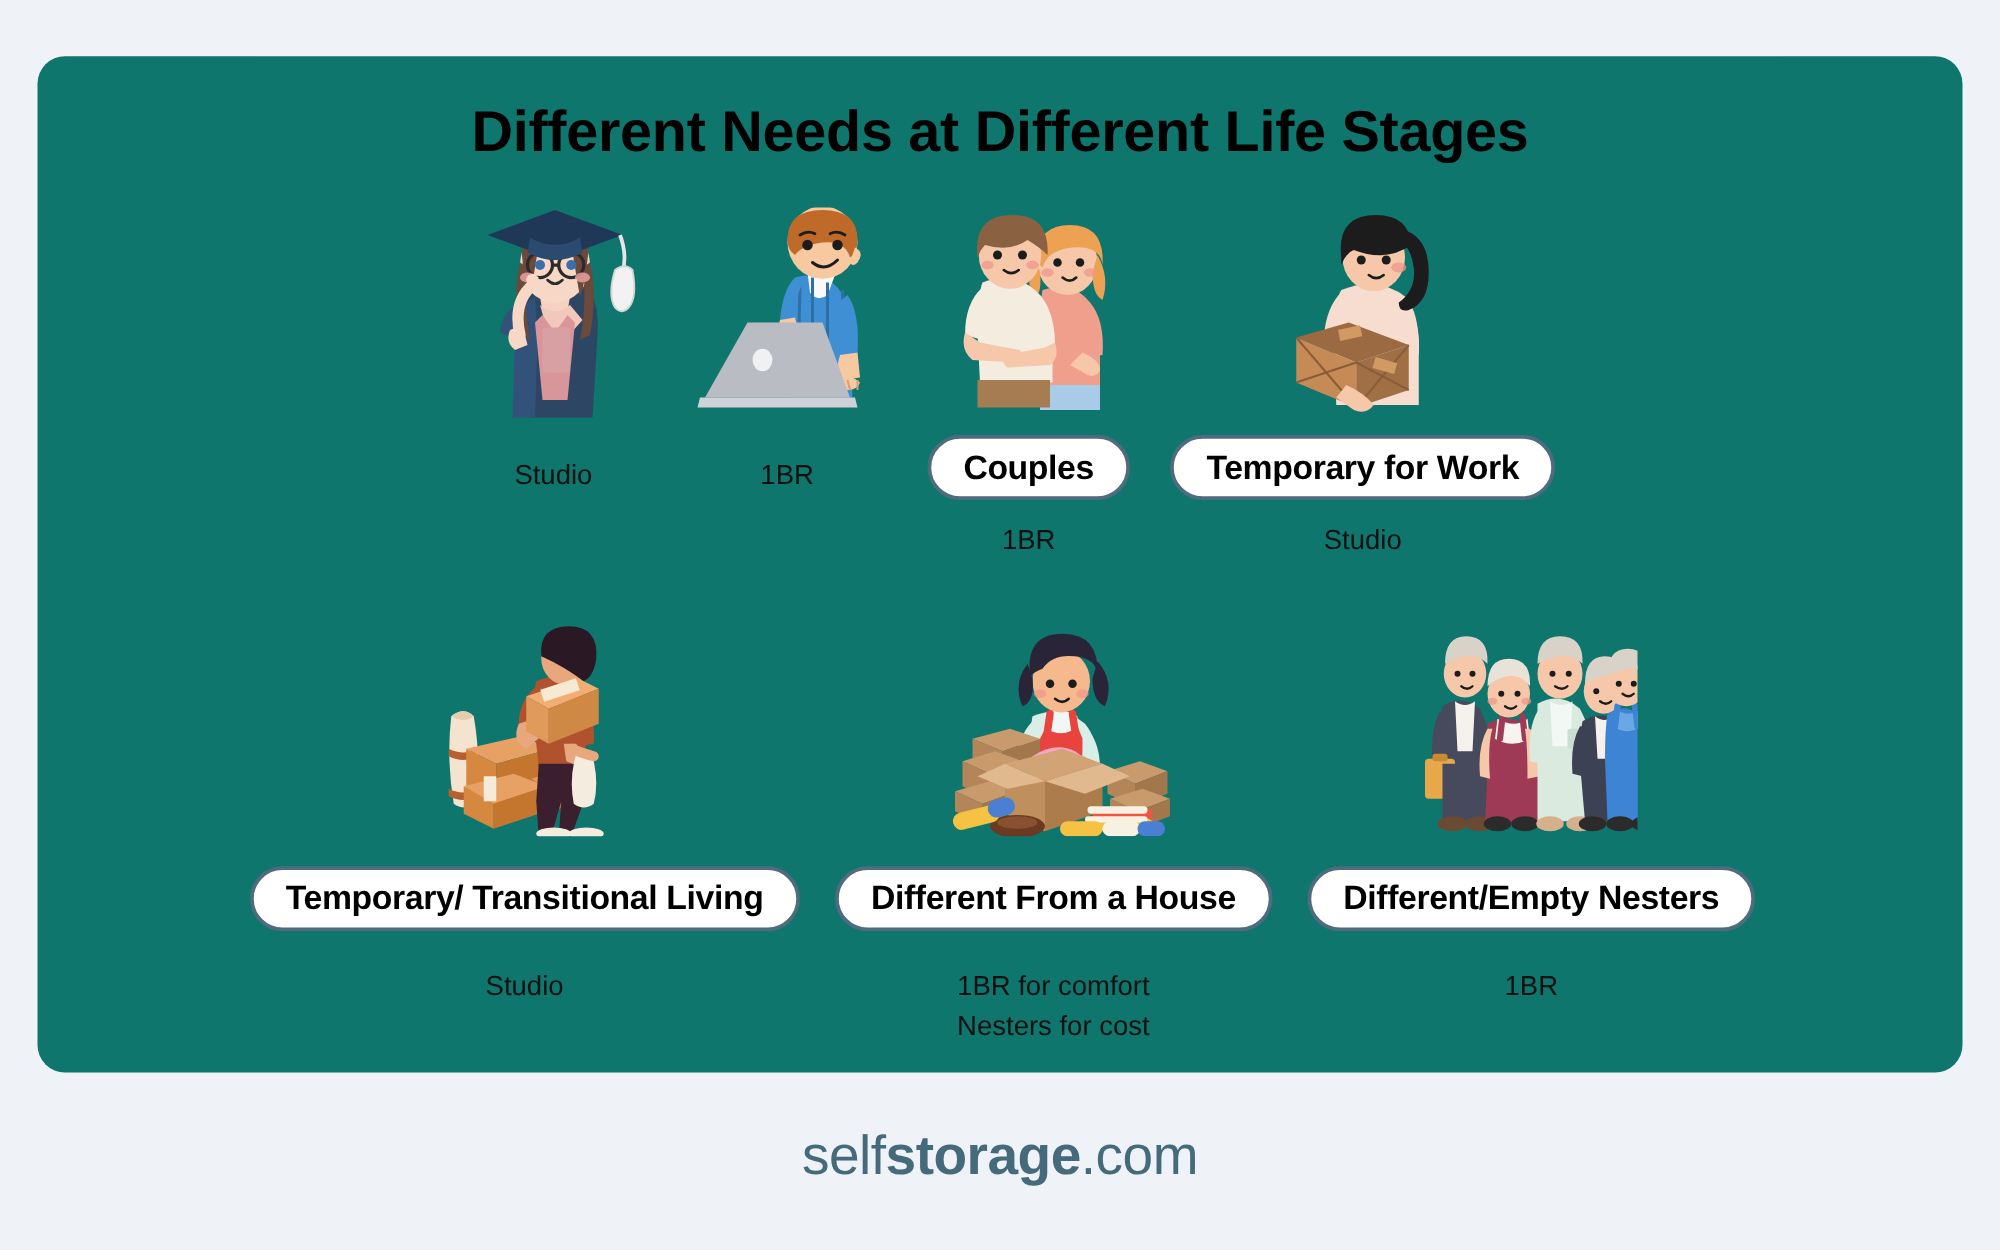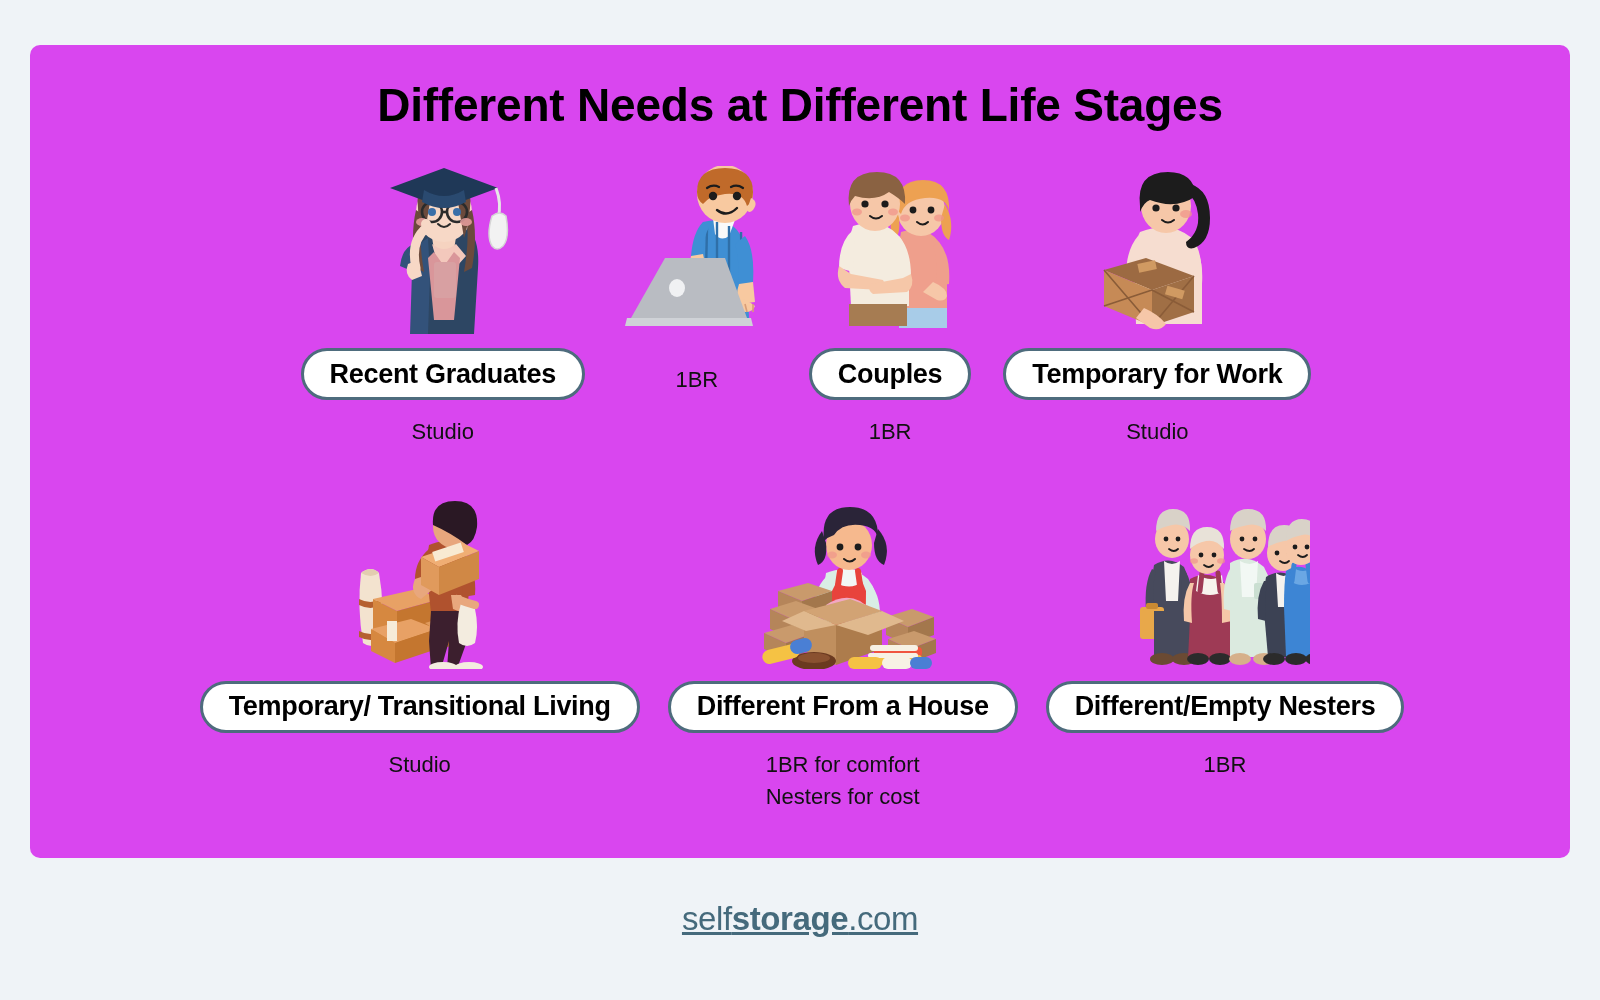--- a/index.html
+++ b/index.html
@@ -17,22 +17,22 @@
     position: relative;
     width: 1600px;
     height: 1000px;
   }
   .card {
     position: absolute;
     left: 30px;
     top: 45px;
     width: 1540px;
     height: 813px;
-    background: #d946ef;
-    border-radius: 10px;
+    background: #0f766e;
+    border-radius: 22px;
     box-sizing: border-box;
   }
   .title {
     position: absolute;
     left: 0;
     top: 33px;
     width: 100%;
     text-align: center;
     font-size: 46px;
     font-weight: bold;
@@ -51,21 +51,21 @@
     align-items: flex-start;
   }
   .row-1 { padding-left: 72px; padding-right: 60px; }
   .row-2 { margin-top: 45px; padding-left: 14px; padding-right: 10px; }
   .cell {
     display: flex;
     flex-direction: column;
     align-items: center;
   }
   .row-1 .cell { margin: 0 16px; }
-  .row-2 .cell { margin: 0 14px; }
+  .row-2 .cell { margin: 0 14px; gap: 12px; }
   .art {
     height: 176px;
     display: flex;
     align-items: flex-end;
     justify-content: center;
     margin-bottom: 12px;
   }
   .art svg { display: block; }
   .pill {
     border: 3px solid #4e6c7d;
@@ -92,24 +92,23 @@
     text-align: left;
     line-height: 1.45;
   }
   .caption span { display: block; }
   .footer {
     position: absolute;
     left: 0;
     top: 900px;
     width: 100%;
     text-align: center;
-    font-size: 33px;
+    font-size: 44px;
     color: #456a7c;
     letter-spacing: -0.4px;
-    text-decoration: underline;
   }
   .footer .b { font-weight: bold; }
   .footer .n { font-weight: normal; }
 </style>
 </head>
 <body>
 
 <div class="page">
   <div class="card">
 
@@ -142,23 +141,20 @@
               <path d="M70 58 q6 6 12 0" stroke="#2b2b2b" stroke-width="2" fill="none" stroke-linecap="round"></path>
               <path d="M46 78 q-12 4 -14 22 l14 6 q0 -18 6 -24z" fill="#33527a"></path>
               <path d="M40 98 q-4 10 4 16 l10 -4 -4 -16z" fill="#f7d8c6"></path>
               <path d="M48 102 q-6 -26 10 -40" stroke="#f7d8c6" stroke-width="9" fill="none" stroke-linecap="round"></path>
               <circle cx="58" cy="58" r="5" fill="#f7d8c6"></circle>
               <path d="M22 22 L76 2 L130 22 L76 42 Z" fill="#1f3857"></path>
               <path d="M56 24 q20 12 40 0 l2 12 q-22 12 -44 0z" fill="#2a4a70"></path>
               <path d="M128 22 q6 16 2 30" stroke="#e6e6e6" stroke-width="3" fill="none"></path>
               <path d="M124 50 q8 -6 14 0 q4 22 -3 30 q-6 6 -11 0 q-6 -10 0 -30z" fill="#f2f2f2" stroke="#d5d5d5" stroke-width="1.5"></path>
             </svg>
-          </div>
-          <div class="pill">
-            <span class="pill-label">Recent Graduates</span>
           </div>
           <div class="caption">
             <span>Studio</span>
           </div>
         </div>
 
         <div class="cell">
           <div class="art">
             <svg width="160" height="170" viewBox="0 0 160 170">
               <path d="M86 56 q22 -6 34 8 q10 12 10 40 l2 48 h-52 l2 -52 q0 -34 4 -44z" fill="#3f8fd4"></path>

